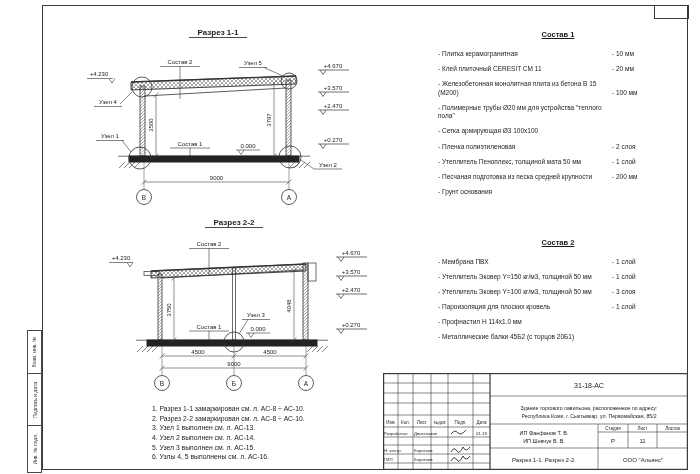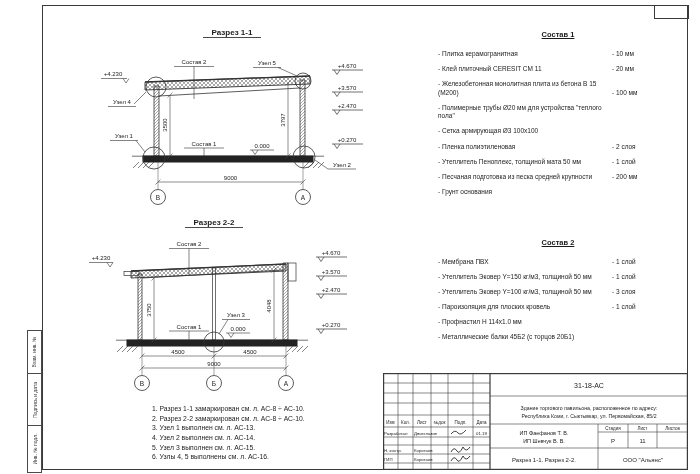--- a/index.html
+++ b/index.html
@@ -38,21 +38,21 @@
       <span class="rot">Взам. инв. №</span>
     </div>
     <div class="sidebox" style="height:51px">
       <span class="rot">Подпись и дата</span>
     </div>
     <div class="sidebox" style="height:46px">
       <span class="rot">Инв. № подл.</span>
     </div>
   </div>
 
-  <div class="svgwrap" style="left:70px;top:25px">
+  <div class="svgwrap" style="left:56px;top:25px">
   <svg width="360" height="185" viewBox="0 0 360 185">
     <defs>
       <pattern id="cross1" width="4" height="4" patternUnits="userSpaceOnUse">
         <path d="M0,4 L4,0 M0,0 L4,4" stroke="#555" stroke-width="0.5"></path>
       </pattern>
       <pattern id="hatch1" width="3" height="3" patternUnits="userSpaceOnUse">
         <path d="M0,3 L3,0" stroke="#555" stroke-width="0.5"></path>
       </pattern>
     </defs>
 
@@ -146,21 +146,21 @@
       <line x1="262" y1="119" x2="293" y2="119"></line>
           <polyline points="264,119 267,123.5 270,119"></polyline>
     </g>
     <text class="t6" x="277" y="43" text-anchor="middle">+4.670</text>
     <text class="t6" x="277" y="65" text-anchor="middle">+3.570</text>
     <text class="t6" x="277" y="83" text-anchor="middle">+2.470</text>
     <text class="t6" x="277" y="117" text-anchor="middle">+0.270</text>
   </svg>
   </div>
 
-  <div class="svgwrap" style="left:54px;top:215px">
+  <div class="svgwrap" style="left:74px;top:215px">
   <svg width="360" height="180" viewBox="0 0 360 180">
     <defs>
       <pattern id="cross2" width="4" height="4" patternUnits="userSpaceOnUse">
         <path d="M0,4 L4,0 M0,0 L4,4" stroke="#555" stroke-width="0.5"></path>
       </pattern>
       <pattern id="hatch2" width="3" height="3" patternUnits="userSpaceOnUse">
         <path d="M0,3 L3,0" stroke="#555" stroke-width="0.5"></path>
       </pattern>
     </defs>
 

